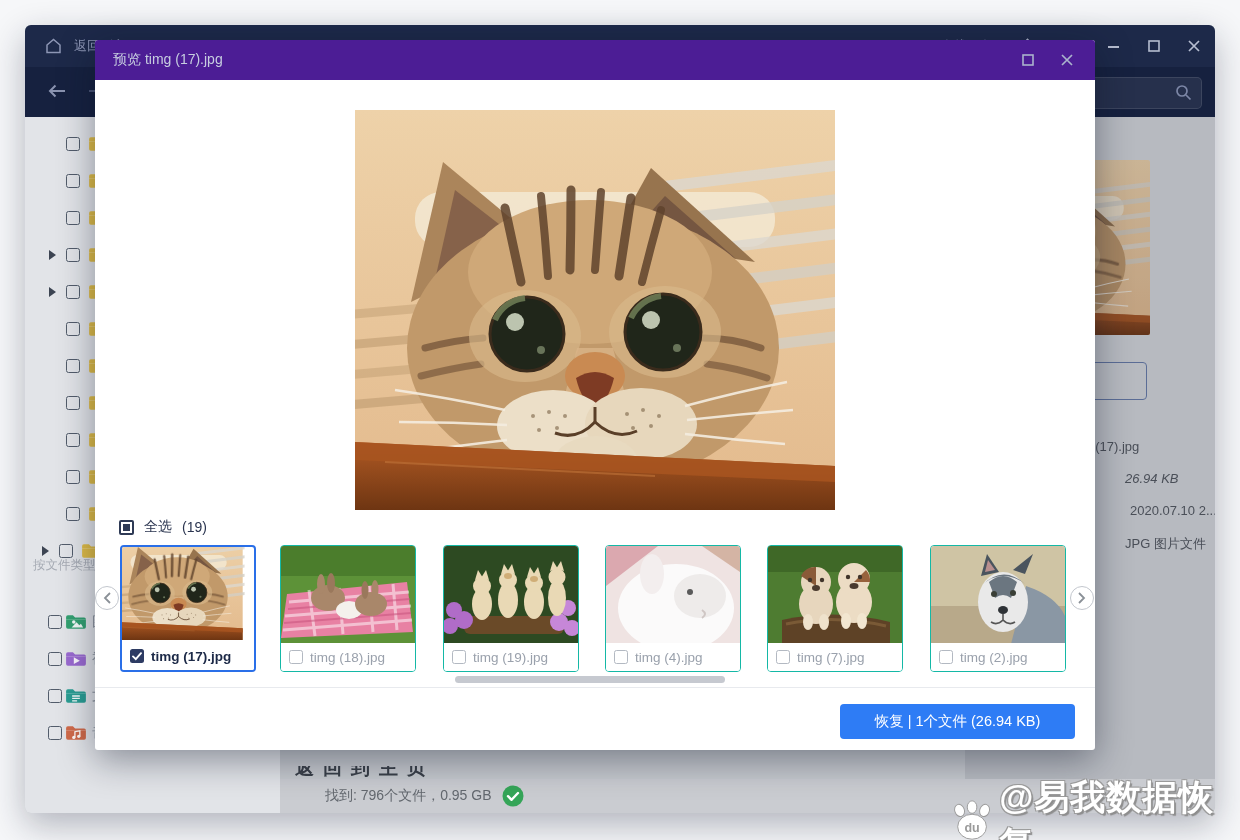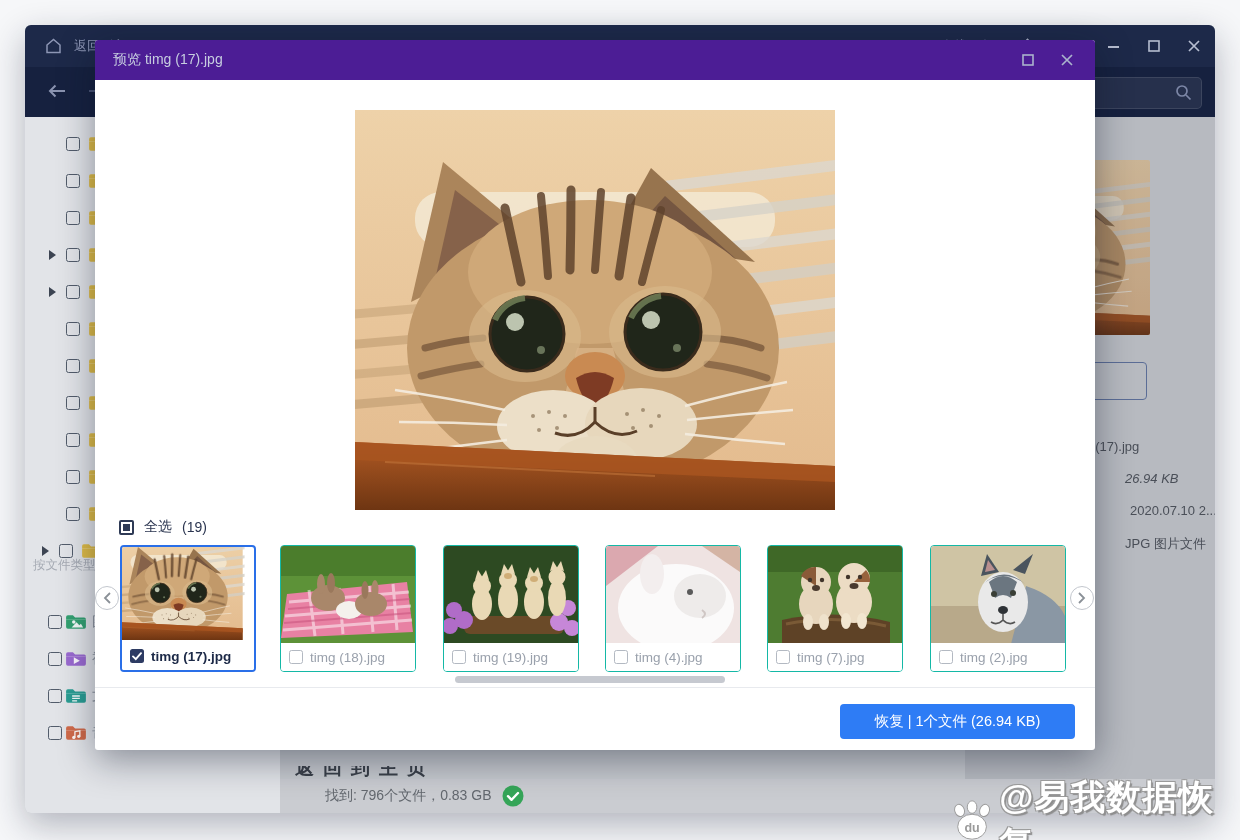--- a/index.html
+++ b/index.html
@@ -363,21 +363,21 @@
         <div class="abs" style="left:0;top:0;width:85px;height:175px;background:rgba(40,45,60,.18);"></div>
       </div>
       <div class="abs" style="left:78px;top:245px;width:102px;height:36px;border:1px solid #5b6d96;border-radius:4px;"></div>
       <span class="detail-text abs" style="left:102px;top:322px;">timg (17).jpg</span>
       <span class="detail-text abs" style="left:160px;top:354px;font-style:italic;">26.94 KB</span>
       <span class="detail-text abs" style="left:165px;top:386px;">2020.07.10 2...</span>
       <span class="detail-text abs" style="left:160px;top:418px;">JPG 图片文件</span>
     </div>
 
     <div id="statusbar" class="abs">
-      <span class="status-text abs" style="left:45px;top:8px;">找到: 796个文件，0.83 GB</span>
+      <span class="status-text abs" style="left:45px;top:8px;">找到: 796个文件，0.95 GB</span>
       <svg class="abs glyph-svg" style="left:222px;top:6px;" width="22" height="22" viewBox="0 0 22 22">
         <circle cx="11" cy="11" r="10.5" fill="#35a558"></circle>
         <path d="M6 11.2 L9.6 14.8 L16 8" fill="none" stroke="#fff" stroke-width="2.4" stroke-linecap="round" stroke-linejoin="round"></path>
       </svg>
     </div>
 
     <div id="partial-clip" class="abs">
       <span>返回到主页</span>
     </div>
   </div>

